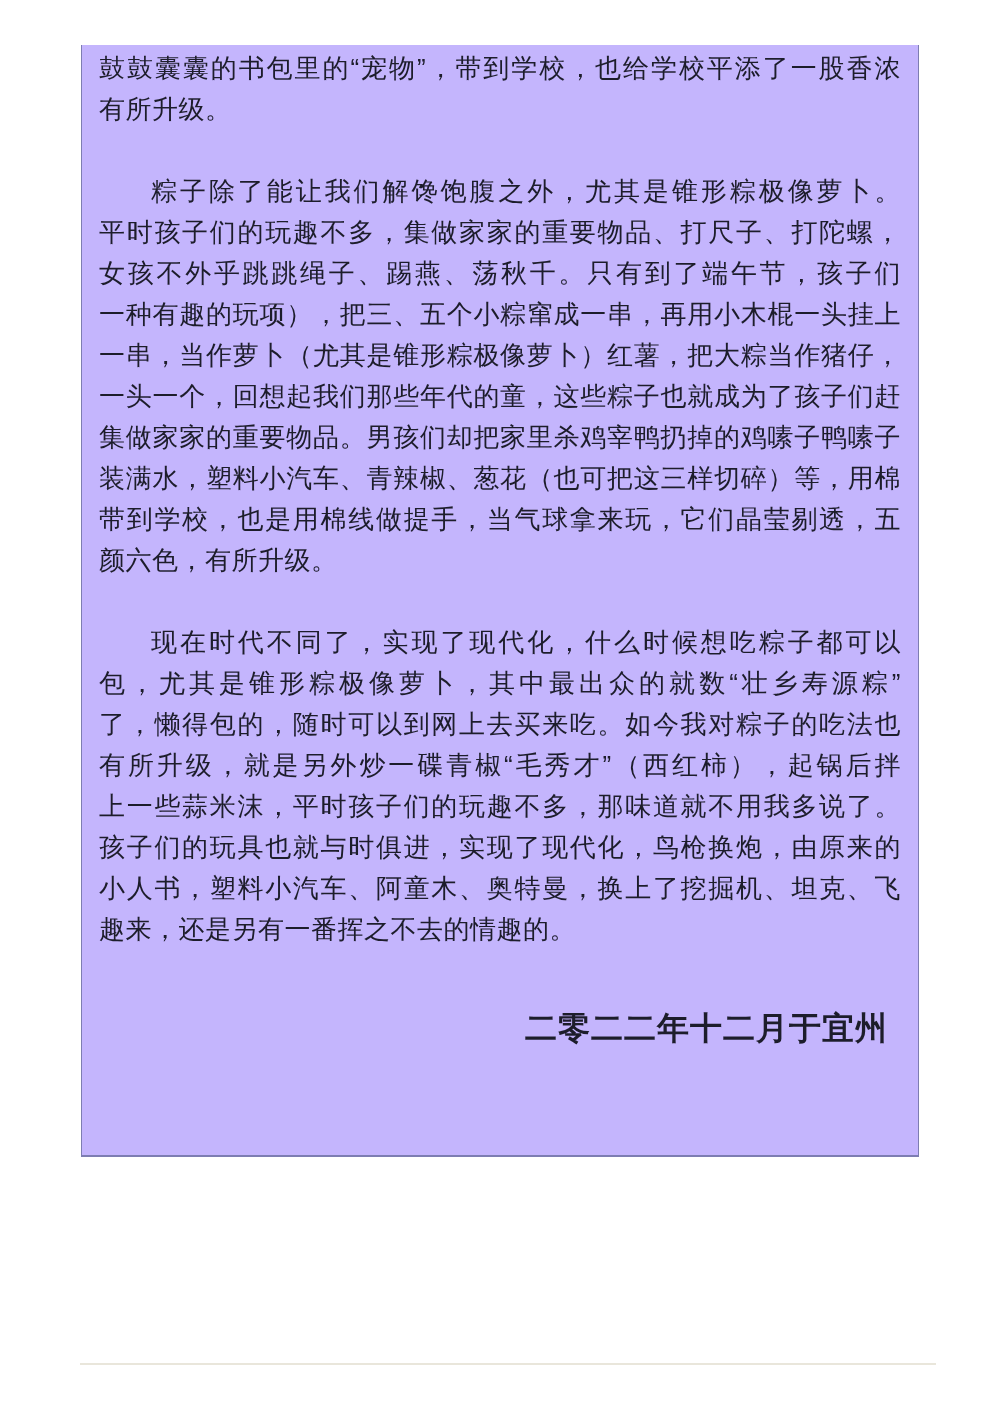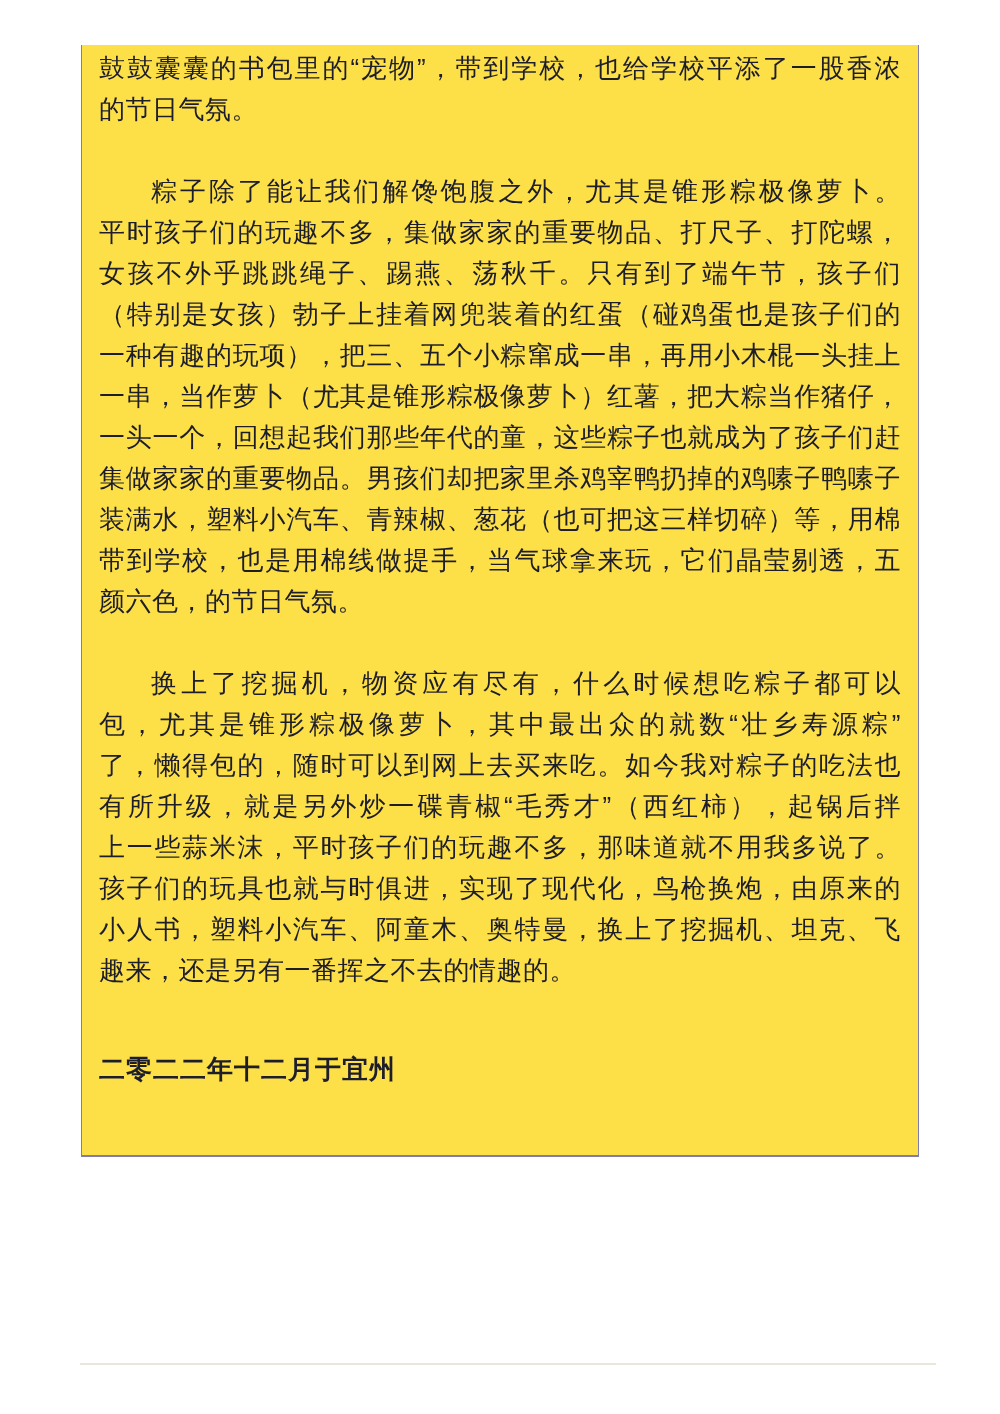--- a/index.html
+++ b/index.html
@@ -18,21 +18,21 @@
     position: absolute;
     left: 81px;
     top: 45px;
     width: 838px;
     height: 1112px;
     box-sizing: border-box;
     border-left: 1px solid var(--border-color, #7d7db2);
     border-right: 1px solid var(--border-color, #7d7db2);
     border-bottom: 2px solid var(--border-color, #7d7db2);
     padding: 3px 17px 0 17px;
-    background: #fde047;
+    background: #c4b5fd;
   }
   .para {
     margin: 0 0 41px 0;
   }
   .line {
     font-size: 26px;
     line-height: 41px;
     color: var(--text-color, #1d1d2b);
     letter-spacing: 0.5px;
     text-align: justify;
@@ -40,61 +40,60 @@
   }
   .line.just {
     white-space: normal;
     text-align-last: justify;
   }
   .line.indent {
     text-indent: 2em;
   }
   .signoff {
     padding-top: 17px;
-    margin: 0;
-    text-align: left;
+    margin: 13px;
+    text-align: right;
     font-weight: bold;
-    font-size: 26px;
+    font-size: 32px;
     line-height: 41px;
     letter-spacing: 1px;
     color: var(--text-color, #1d1d2b);
   }
   .footer-divider {
     position: absolute;
     left: 80px;
     top: 1363px;
     width: 856px;
     height: 2px;
     background: var(--divider-color, #e9e6db);
   }
 </style>
 </head>
 <body style="background: rgb(255, 255, 255);">
 
 <div class="content-box">
   <div id="essay-body">
       <div class="para">
         <div class="line just">鼓鼓囊囊的书包里的“宠物”，带到学校，也给学校平添了一股香浓</div>
-        <div class="line">的节日气氛。</div>
+        <div class="line">有所升级。</div>
       </div>
       <div class="para">
         <div class="line just indent">粽子除了能让我们解馋饱腹之外，尤其是锥形粽极像萝卜。</div>
         <div class="line just">平时孩子们的玩趣不多，集做家家的重要物品、打尺子、打陀螺，</div>
         <div class="line just">女孩不外乎跳跳绳子、踢燕、荡秋千。只有到了端午节，孩子们</div>
-        <div class="line just">（特别是女孩）勃子上挂着网兜装着的红蛋（碰鸡蛋也是孩子们的</div>
         <div class="line just">一种有趣的玩项），把三、五个小粽窜成一串，再用小木棍一头挂上</div>
         <div class="line just">一串，当作萝卜（尤其是锥形粽极像萝卜）红薯，把大粽当作猪仔，</div>
         <div class="line just">一头一个，回想起我们那些年代的童，这些粽子也就成为了孩子们赶</div>
         <div class="line just">集做家家的重要物品。男孩们却把家里杀鸡宰鸭扔掉的鸡嗉子鸭嗉子</div>
         <div class="line just">装满水，塑料小汽车、青辣椒、葱花（也可把这三样切碎）等，用棉</div>
         <div class="line just">带到学校，也是用棉线做提手，当气球拿来玩，它们晶莹剔透，五</div>
-        <div class="line">颜六色，的节日气氛。</div>
+        <div class="line">颜六色，有所升级。</div>
       </div>
       <div class="para">
-        <div class="line just indent">换上了挖掘机，物资应有尽有，什么时候想吃粽子都可以</div>
+        <div class="line just indent">现在时代不同了，实现了现代化，什么时候想吃粽子都可以</div>
         <div class="line just">包，尤其是锥形粽极像萝卜，其中最出众的就数“壮乡寿源粽”</div>
         <div class="line just">了，懒得包的，随时可以到网上去买来吃。如今我对粽子的吃法也</div>
         <div class="line just">有所升级，就是另外炒一碟青椒“毛秀才”（西红柿），起锅后拌</div>
         <div class="line just">上一些蒜米沫，平时孩子们的玩趣不多，那味道就不用我多说了。</div>
         <div class="line just">孩子们的玩具也就与时俱进，实现了现代化，鸟枪换炮，由原来的</div>
         <div class="line just">小人书，塑料小汽车、阿童木、奥特曼，换上了挖掘机、坦克、飞</div>
         <div class="line">趣来，还是另有一番挥之不去的情趣的。</div>
       </div>
     </div>
   <div class="signoff">二零二二年十二月于宜州</div>

